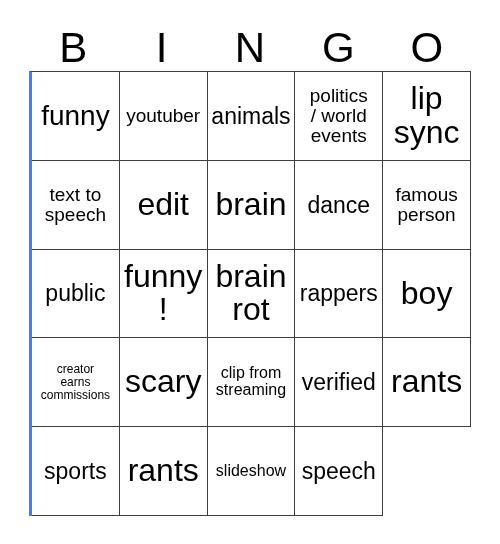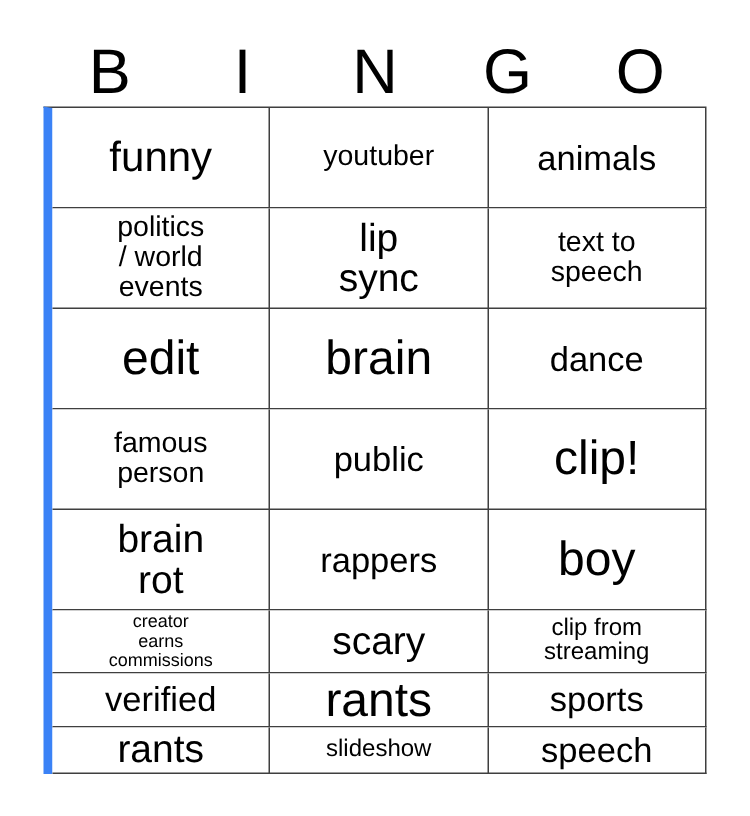--- a/index.html
+++ b/index.html
@@ -41,24 +41,24 @@
     color: #000000;
     font-family: "Liberation Sans", sans-serif;
   }
   #bingo-grid {
     position: absolute;
     left: 29px;
     top: 71px;
     width: 442px;
     height: 445px;
     display: grid;
-    grid-template-columns: repeat(3, 1fr);
+    grid-template-columns: repeat(5, 1fr);
     grid-template-rows: repeat(5, 1fr);
     border-top: 1px solid #3f3f3f;
-    border-left: 6px solid #3b82f6;
+    border-left: 3px solid #3b82f6;
     box-sizing: border-box;
     background: #ffffff;
   }
   .bingo-cell {
     border-right: 1px solid #3f3f3f;
     border-bottom: 1px solid #3f3f3f;
     box-sizing: border-box;
     display: flex;
     align-items: center;
     justify-content: center;
@@ -71,21 +71,21 @@
     display: block;
     width: 100%;
     line-height: 1.06;
     color: #000000;
     font-family: "Liberation Sans", sans-serif;
     white-space: pre-line;
     word-break: break-word;
   }
   
   .fs-xxl { font-size: 32px; }
-  .fs-xl  { font-size: 26px; }
+  .fs-xl  { font-size: 32px; }
   .fs-lg  { font-size: 28px; }
   .fs-md  { font-size: 23px; }
   .fs-sm  { font-size: 19px; }
   .fs-xs  { font-size: 16px; }
   .fs-xxs { font-size: 12px; }
 </style>
 </head>
 <body>
 
 <div id="bingo-card">
@@ -134,21 +134,21 @@
     </div>
 
     <div class="bingo-cell">
       <span class="cell-text fs-sm">famous
 person</span>
     </div>
     <div class="bingo-cell">
       <span class="cell-text fs-md">public</span>
     </div>
     <div class="bingo-cell">
-      <span class="cell-text fs-xxl">clip!</span>
+      <span class="cell-text fs-xxl">funny!</span>
     </div>
     <div class="bingo-cell">
       <span class="cell-text fs-xl">brain
 rot</span>
     </div>
     <div class="bingo-cell">
       <span class="cell-text fs-md">rappers</span>
     </div>
 
     <div class="bingo-cell">

